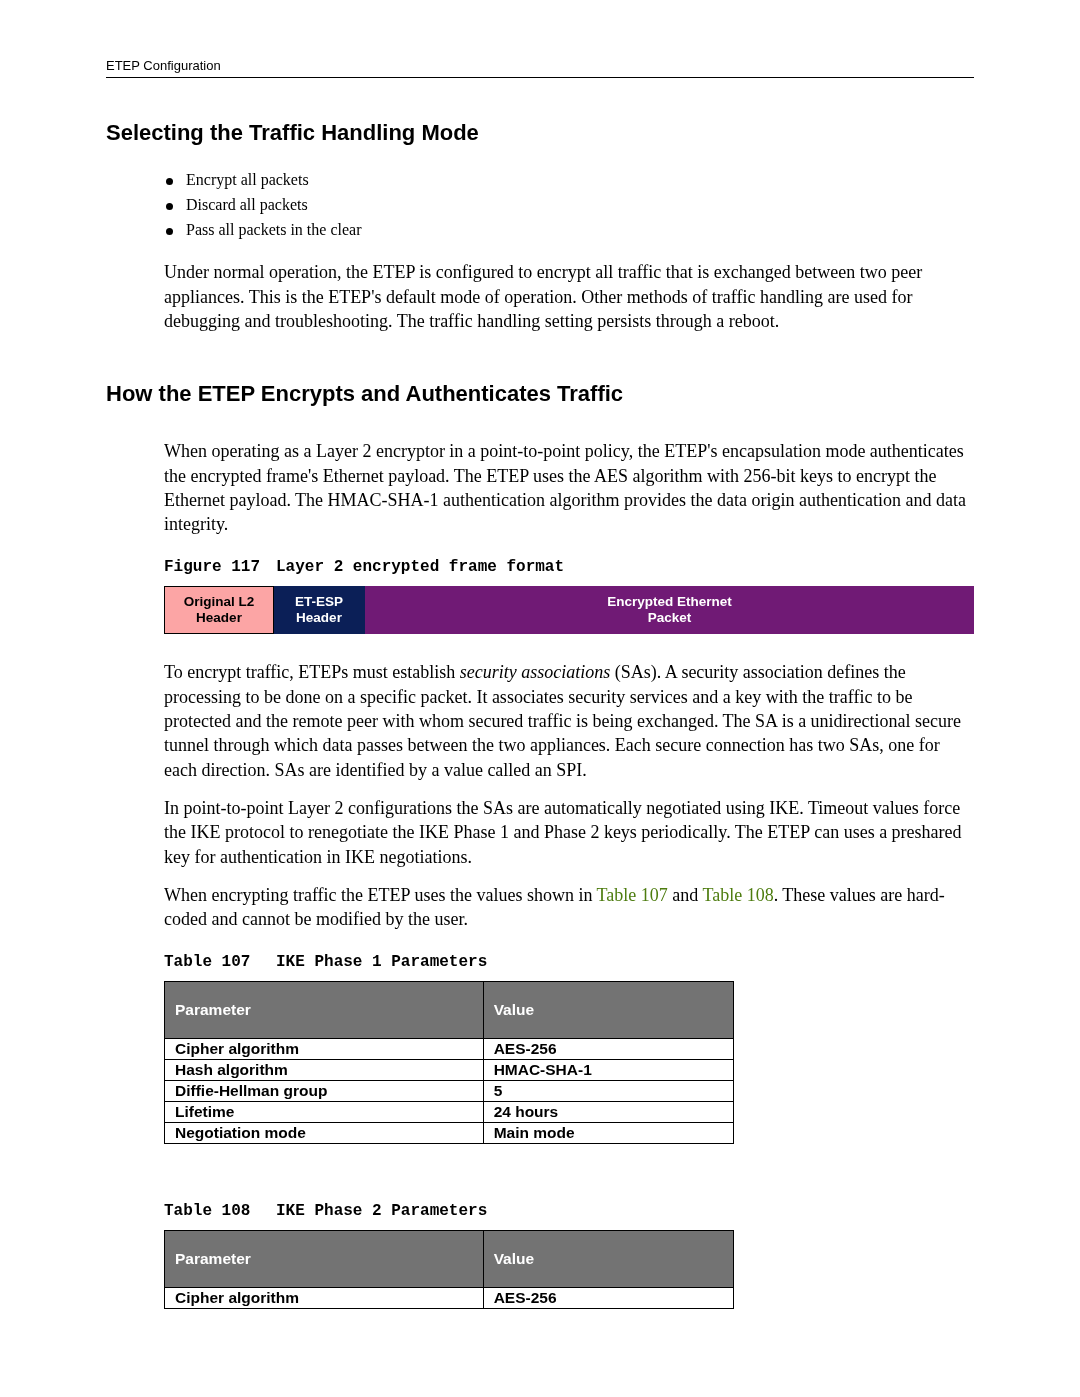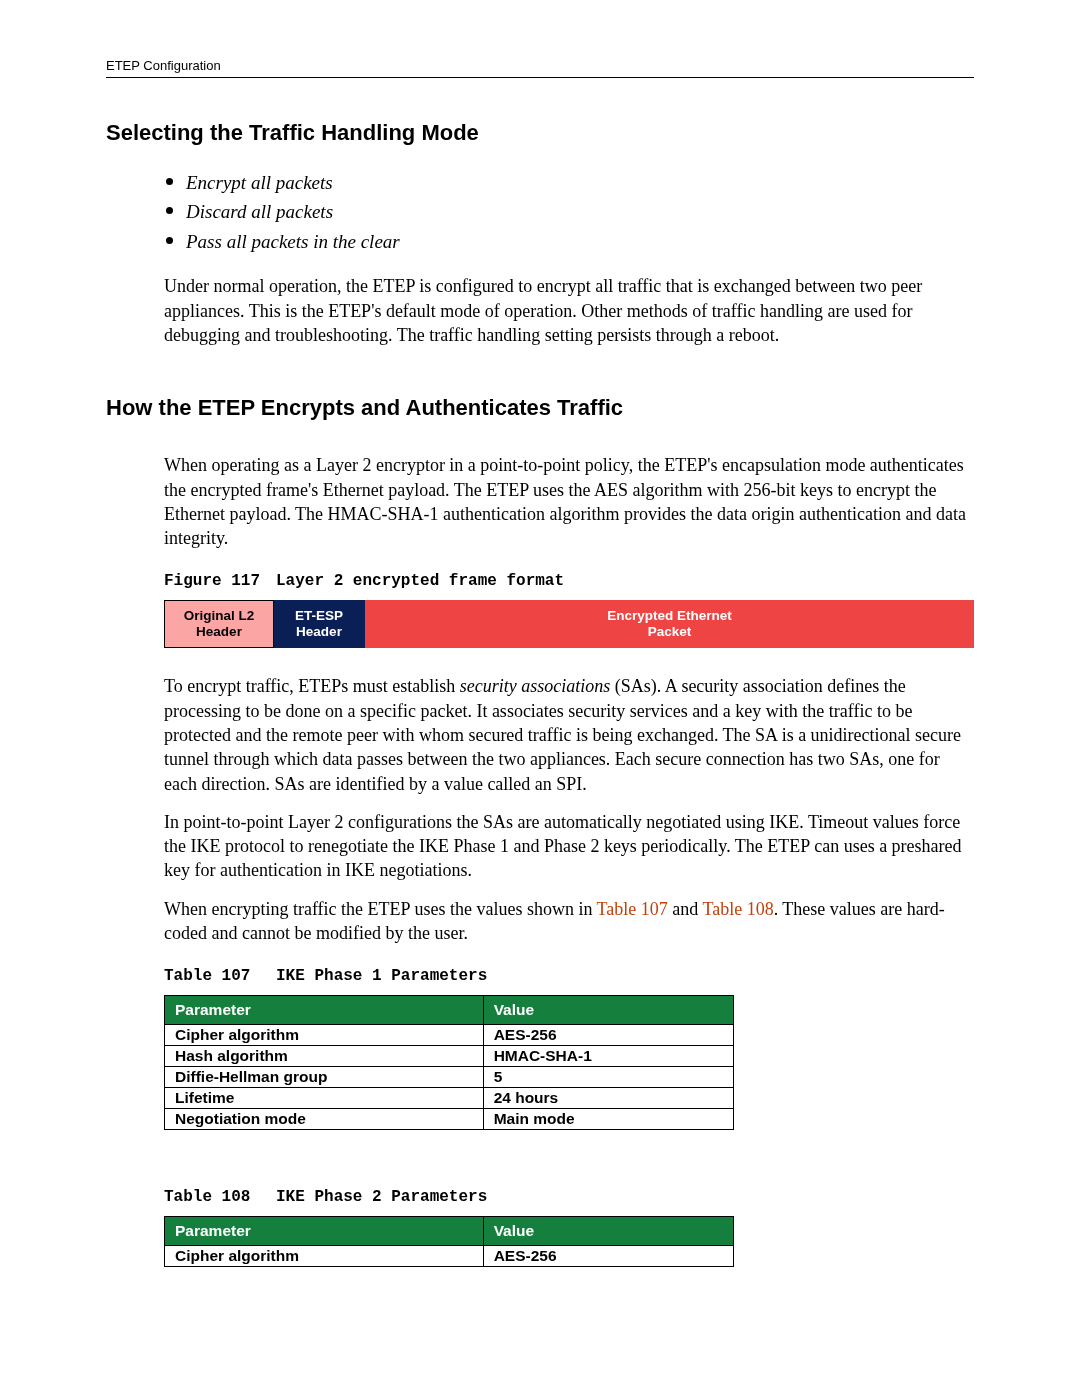--- a/index.html
+++ b/index.html
@@ -30,36 +30,35 @@
   p.body-text {
     font-size: 18px;
     line-height: 1.35;
     margin-bottom: 14px;
   }
   ul.bullets {
     list-style: none;
     margin: 4px 0 18px 0;
   }
   ul.bullets li {
-    font-size: 19px;
+    font-size: 16px;
     line-height: 1.55;
     padding-left: 22px;
     position: relative;
-    font-style: italic;
   }
   ul.bullets li::before {
     content: "";
     width: 7px; height: 7px;
     background: #000;
     border-radius: 50%;
     position: absolute;
     left: 2px; top: 10px;
   }
   .italic { font-style: italic; }
-  .link { color: #c2410c; }
+  .link { color: #4d7c0f; }
   .caption {
     font-family: Liberation Mono, monospace;
     font-weight: bold;
     font-size: 16px;
     margin: 22px 0 10px 0;
   }
   
   .frame-figure {
     display: flex;
     height: 48px;
@@ -80,39 +79,39 @@
     color: #000;
     border: 1.5px solid #000;
     width: 110px;
   }
   .frame-etesp {
     background: #0b1f57;
     color: #fff;
     width: 90px;
   }
   .frame-enc {
-    background: #ef4444;
+    background: #701a75;
     color: #fff;
     flex: 1;
     border-left: 1px solid #0b1f57;
   }
   
   table.param {
     border-collapse: collapse;
     width: 570px;
     font-family: Arial, Helvetica, sans-serif;
     font-size: 15.5px;
     margin-bottom: 10px;
   }
   table.param th {
-    background: #15803d;
+    background: #737373;
     color: #fff;
     font-weight: bold;
     text-align: left;
-    padding: 5px 10px;
+    padding: 19px 10px;
     border: 1.5px solid #000;
   }
   table.param td {
     padding: 1px 10px;
     border: 1.5px solid #000;
     font-weight: bold;
   }
   table.param .col-param { width: 56%; }
   .section-gap { height: 34px; }
   .h2-gap { height: 10px; }

